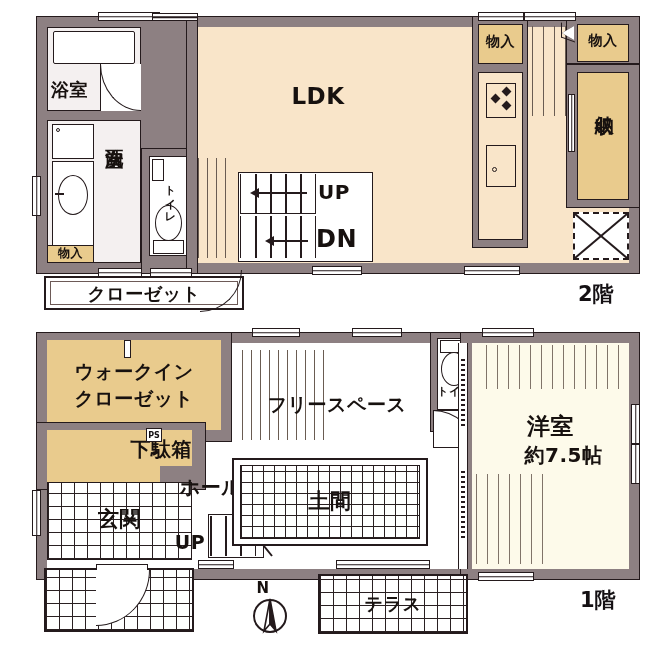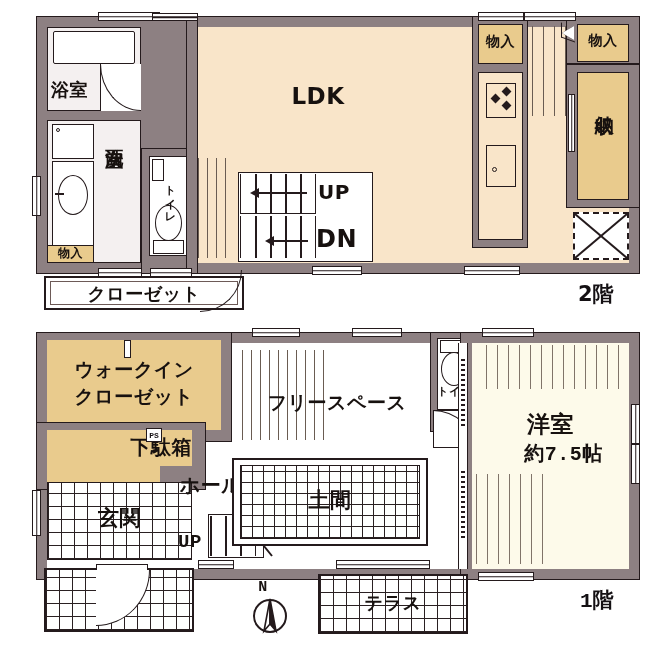--- a/index.html
+++ b/index.html
@@ -173,21 +173,21 @@
 
     <div class="abs fill-white" style="left:44px;top:276px;width:200px;height:34px;border:2px solid #241a1c;"></div>
     <div class="abs" style="left:50px;top:281px;width:188px;height:24px;border:1.2px solid #6d5a57;"></div>
     <div class="label" style="left:50px;top:284px;width:188px;font-size:18px;">クローゼット</div>
 
     <div class="abs door-arc" style="left:200px;top:270px;width:42px;height:42px;border-radius:0 0 100% 0;border-top:none;border-left:none;"></div>
 
     <div class="floortag abs" style="left:578px;top:280px;">2階</div>
   </div>
 
-  <div class="abs" style="left:0;top:318px;width:650px;height:332px;font-family:Liberation Mono, monospace;">
+  <div class="abs" style="left:0;top:318px;width:650px;height:332px;">
 
     <div class="abs wall" style="left:36px;top:14px;width:604px;height:248px;"></div>
     <div class="abs fill-white" style="left:47px;top:25px;width:582px;height:226px;"></div>
 
     <div class="abs wall" style="left:36px;top:14px;width:196px;height:110px;"></div>
     <div class="abs fill-store" style="left:47px;top:22px;width:174px;height:90px;"></div>
     <div class="abs fill-store" style="left:156px;top:90px;width:65px;height:22px;"></div>
     <div class="abs" style="left:124px;top:22px;width:7px;height:18px;background:#fff;border:1.2px solid #241a1c;"></div>
     <div class="label" style="left:47px;top:43px;width:174px;font-size:19px;">ウォークイン</div>
     <div class="label" style="left:47px;top:70px;width:174px;font-size:19px;">クローゼット</div>

